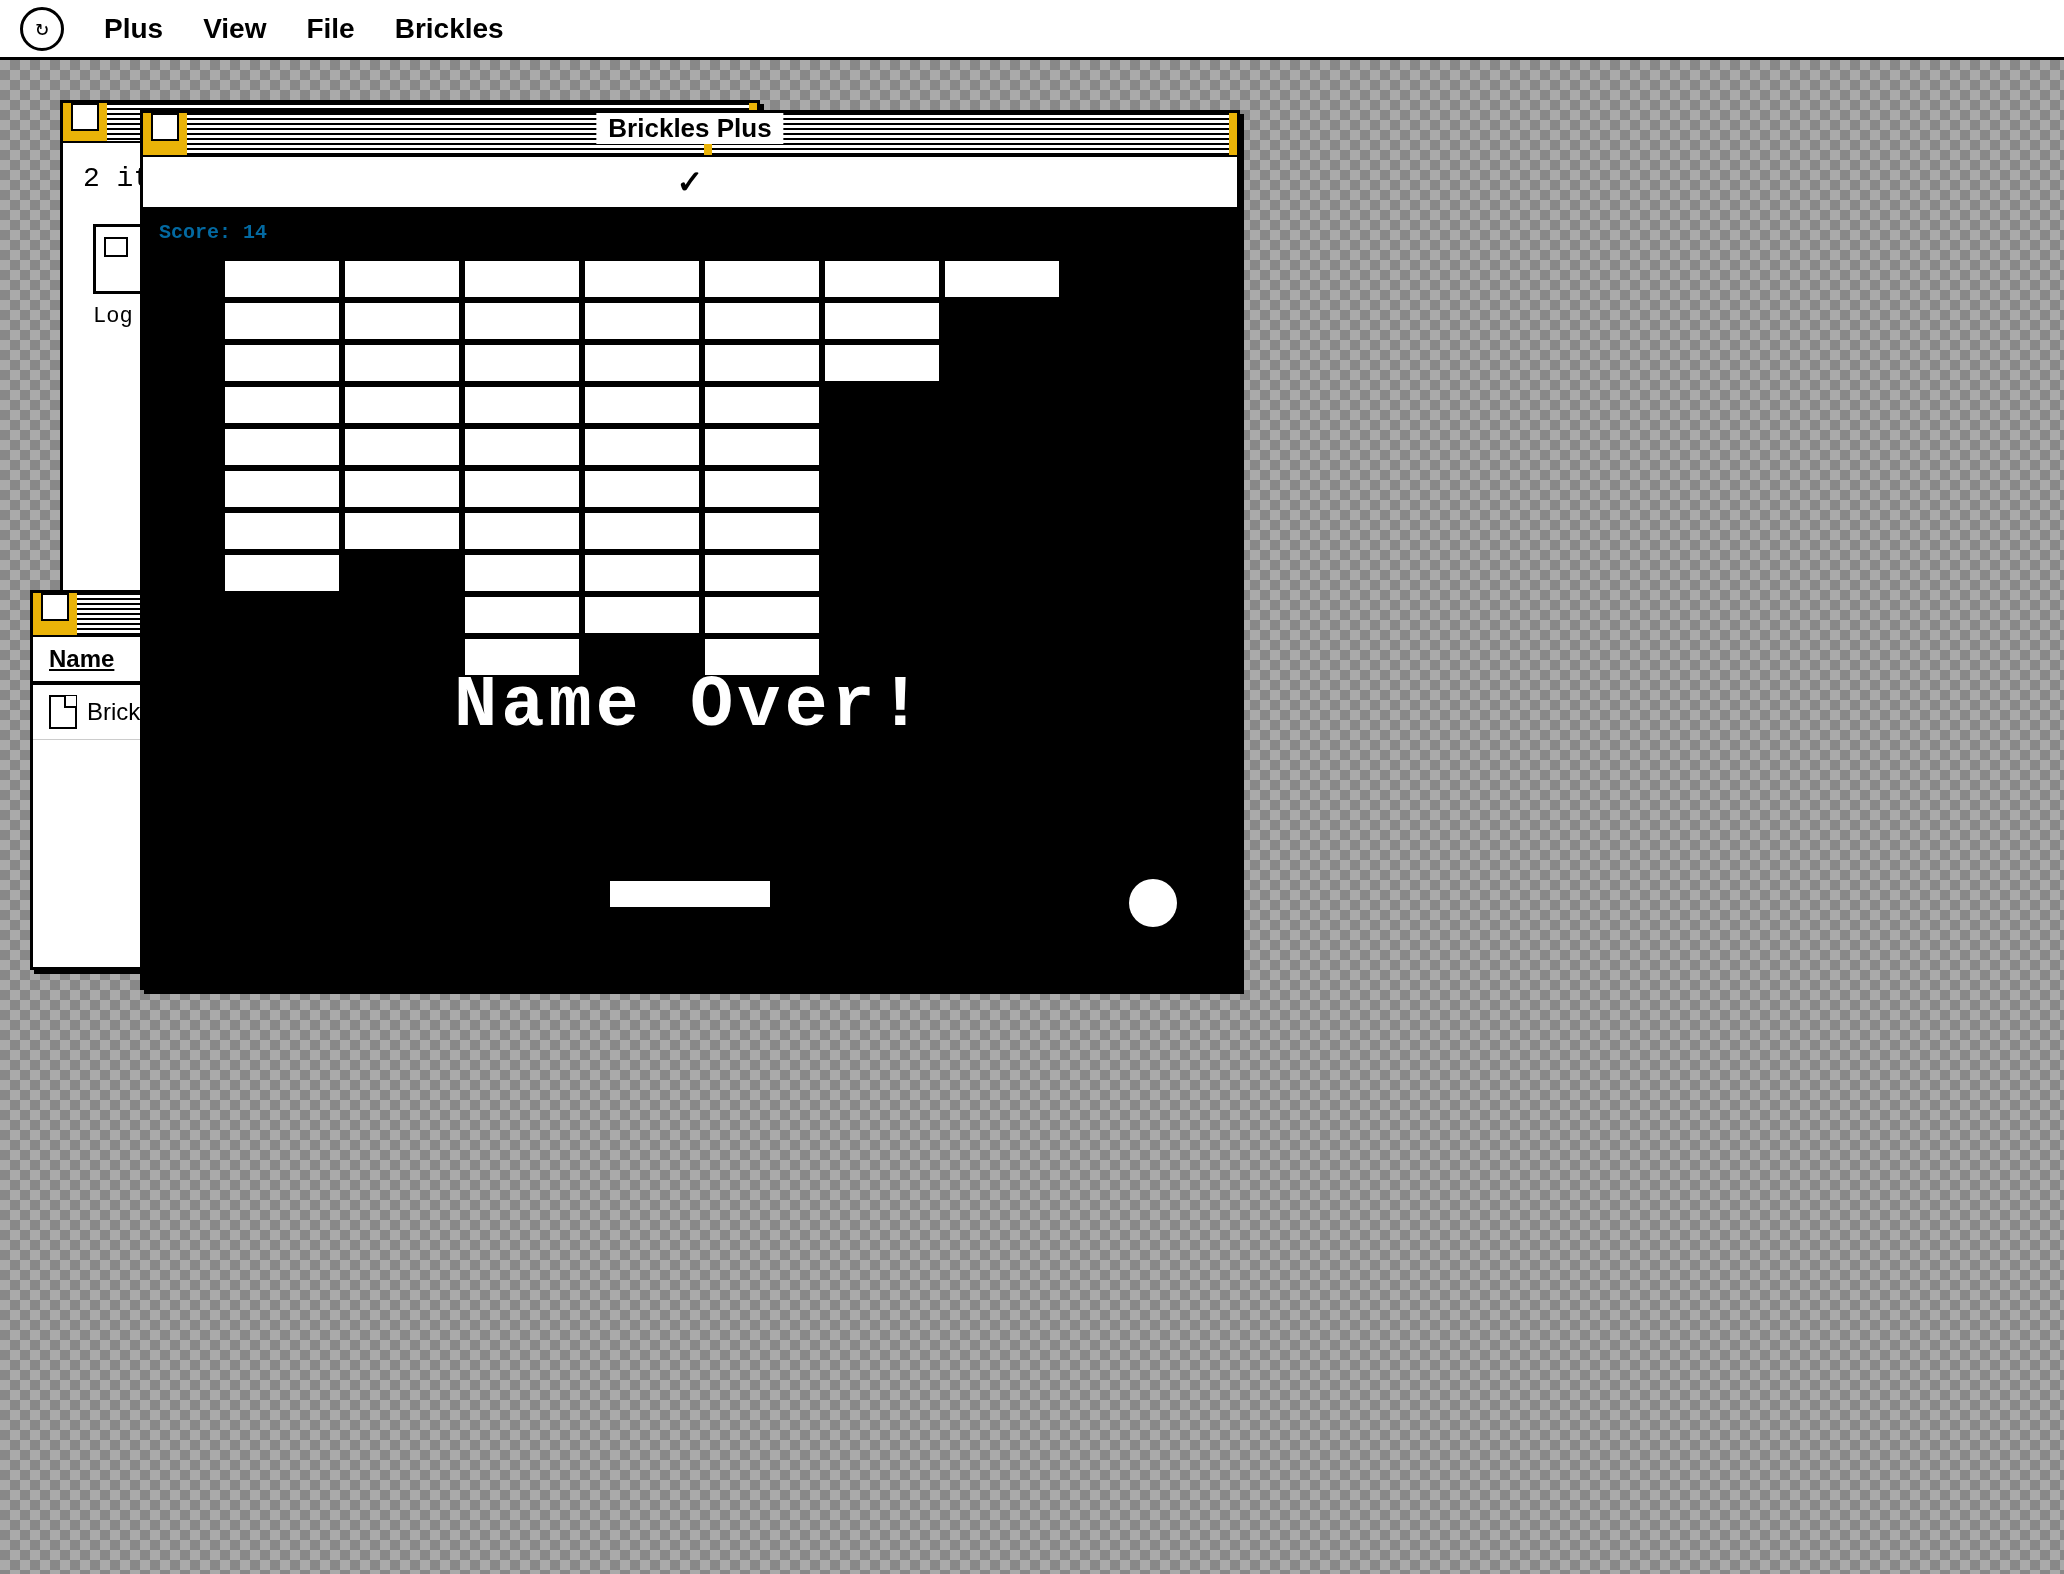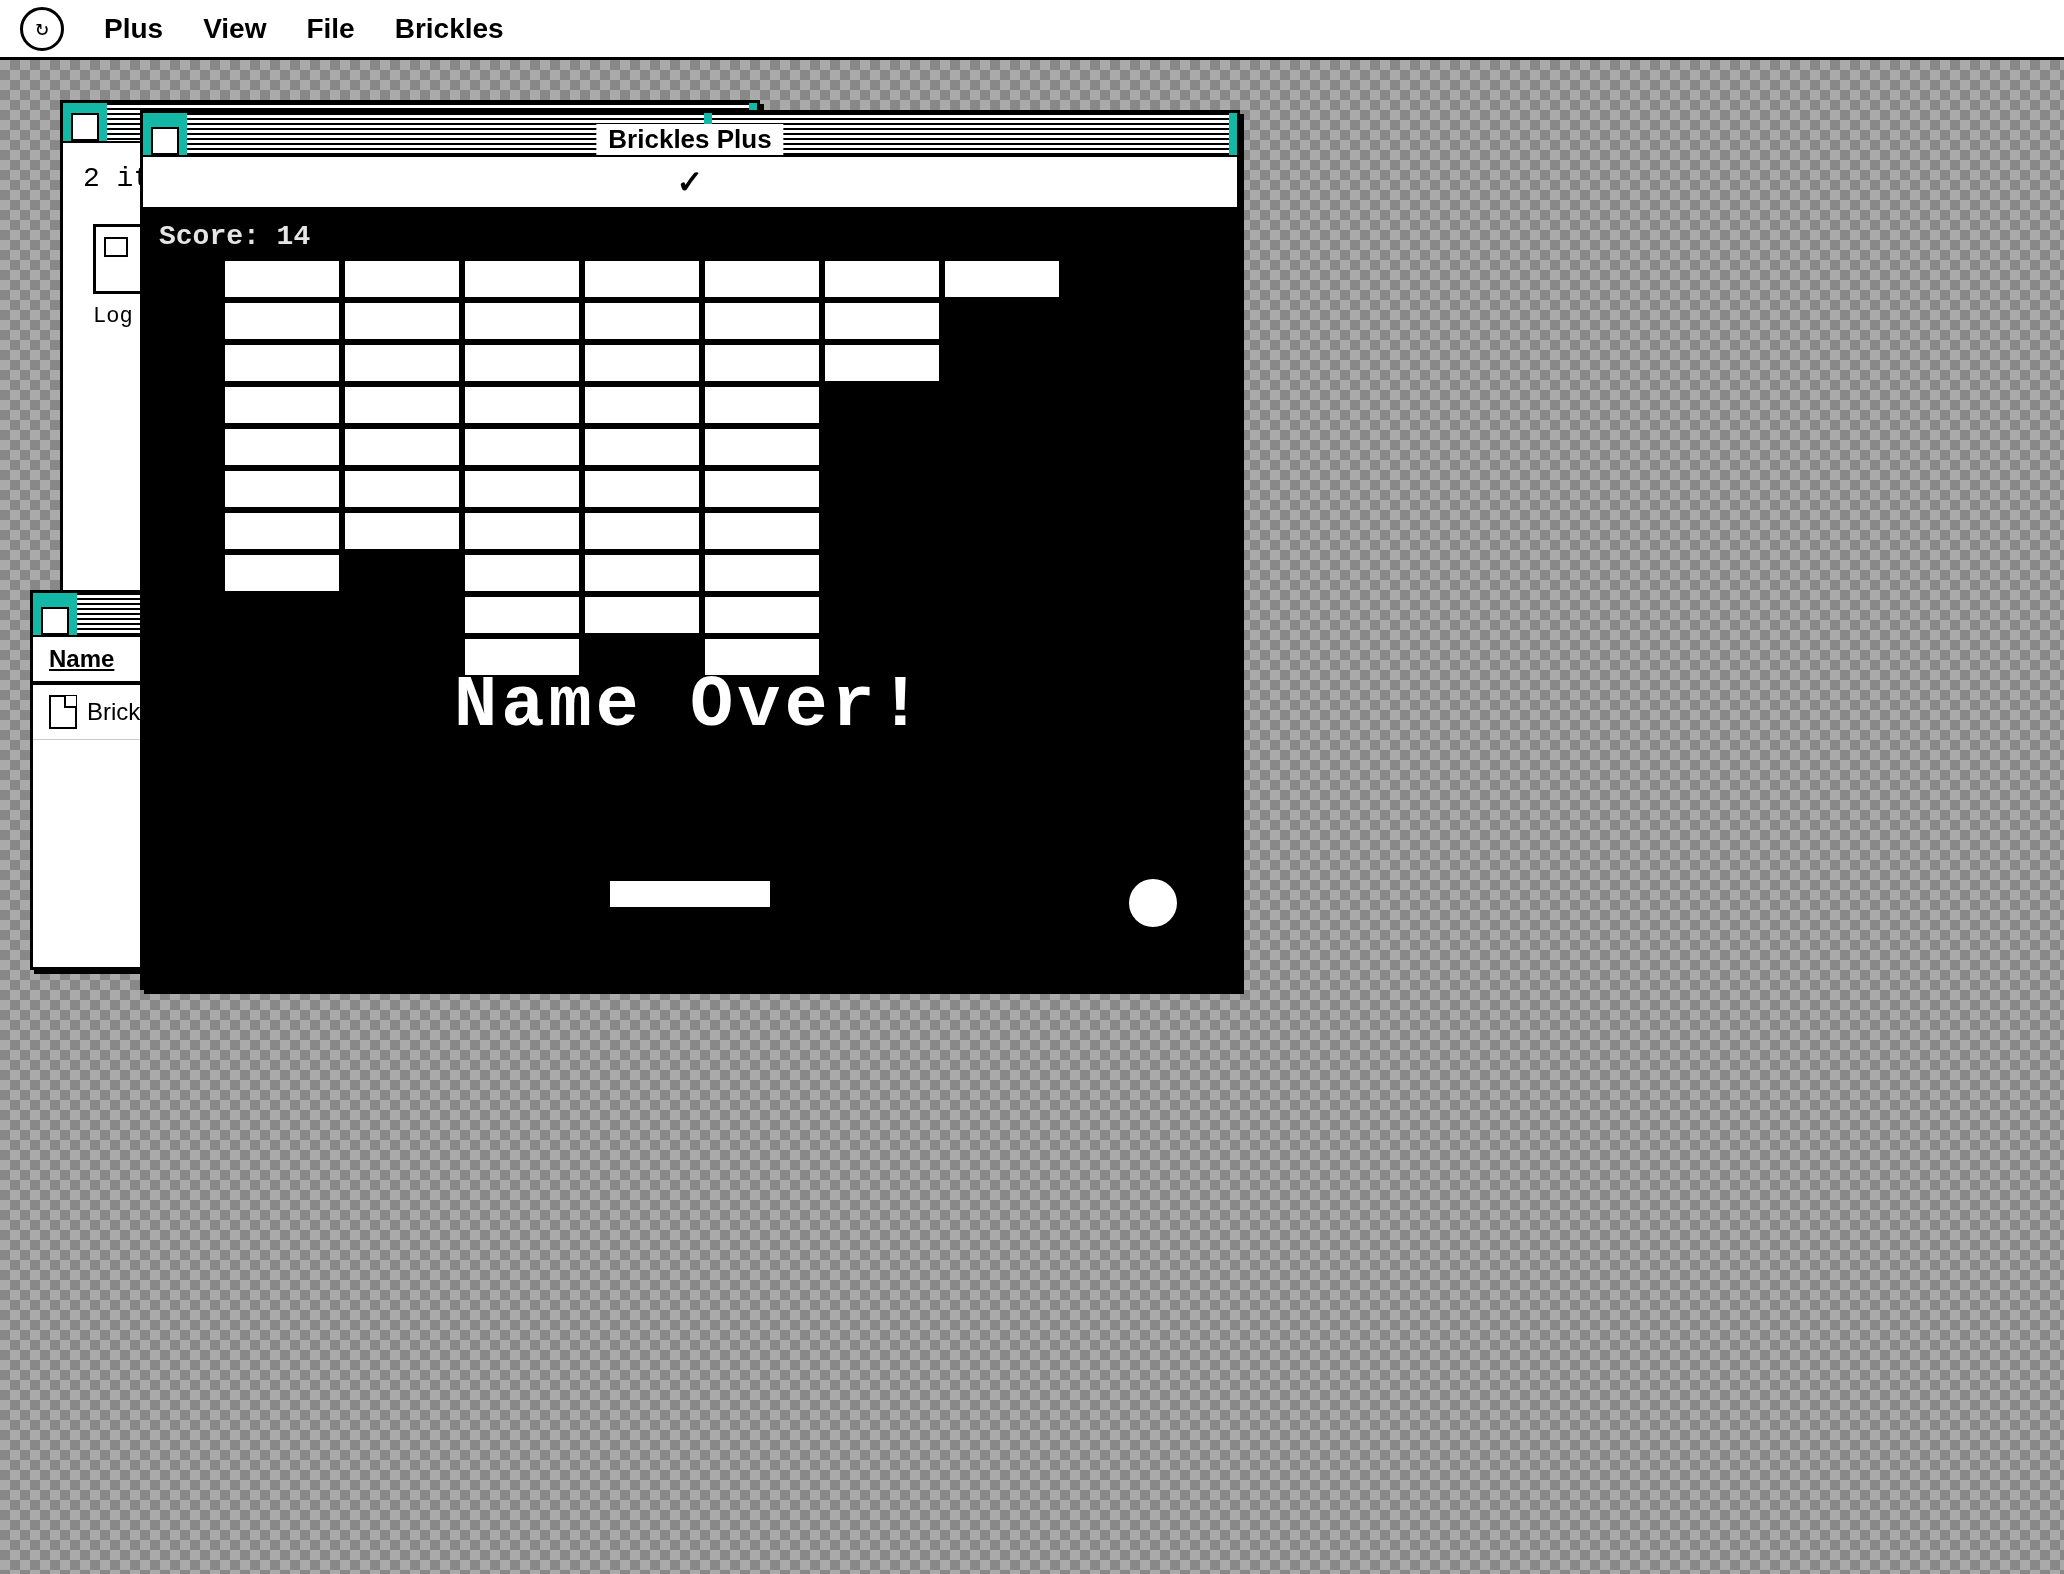--- a/index.html
+++ b/index.html
@@ -56,25 +56,25 @@
     }
 
     
     .window {
       position: absolute;
       background: #fff;
       border: 3px solid #000;
       box-shadow: 4px 4px 0 #000;
     }
     .window-title-bar {
-      background: #14b8a6;
+      background: #eab308;
       border-bottom: 2px solid #000;
       height: 44px;
       display: flex;
-      align-items: flex-end;
+      align-items: flex-start;
       padding: 0 8px;
       gap: 8px;
       position: relative;
     }
     .title-bar-lines {
       flex: 1;
       height: 100%;
       background: repeating-linear-gradient(
         to bottom,
         #000 0px, #000 2px,
@@ -174,22 +174,22 @@
       font-size: 32px;
       font-weight: bold;
     }
     .brickles-game-area {
       background: #000;
       flex: 1;
       position: relative;
       overflow: hidden;
     }
     .score-text {
-      color: #e5e5e5;
-      font-size: 28px;
+      color: #0369a1;
+      font-size: 20px;
       font-weight: bold;
       font-family: 'Courier New', monospace;
       padding: 12px 16px;
       position: absolute;
       top: 0;
       left: 0;
     }
 
     
     .brick-grid {

